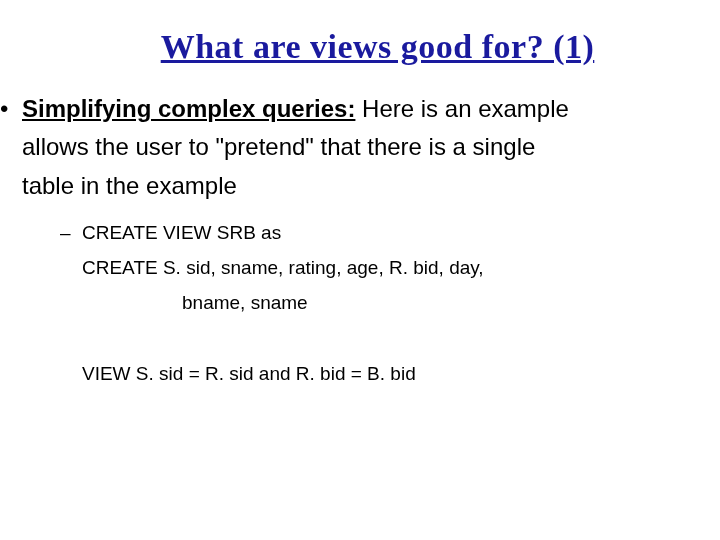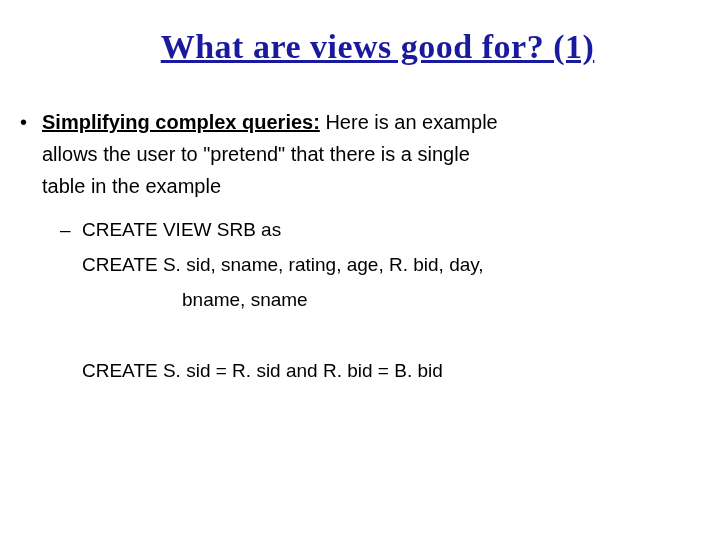--- a/index.html
+++ b/index.html
@@ -20,28 +20,27 @@
     box-sizing: border-box;
   }
   .title {
     text-align: center;
     font-family: "Comic Sans MS", "Comic Sans", cursive;
     font-weight: bold;
     font-size: 34px;
     color: #1a1a9e;
     text-decoration: underline;
     margin-top: 28px;
-    margin-bottom: 40px;
+    margin-bottom: 24px;
     letter-spacing: 0.5px;
     padding-left: 35px;
   }
   .bullet1 {
-    margin-left: 20px;
     margin-right: 20px;
-    font-size: 20px;
+    font-size: 24px;
     line-height: 1.6;
   }
   .bullet1 .dot {
     display: inline-block;
     width: 22px;
     vertical-align: top;
   }
   .bullet1 .content {
     display: inline-block;
     width: 650px;
@@ -84,17 +83,17 @@
       <span>allows the user to "pretend" that there is a single</span><br>
       <span>table in the example</span>
     </span>
   </div>
 
   <div class="bullet2">
     <span class="dash">–</span><span class="content"><span>CREATE VIEW SRB as</span><br>
       <span class="">CREATE S. sid, sname, rating, age, R. bid, day,</span><br>
       <span class="sql-deep-indent">bname, sname</span><br>
       <br>
-      <span class="">CREATE S. sid = R. sid and R. bid = B. bid</span>
+      <span class="">VIEW S. sid = R. sid and R. bid = B. bid</span>
     </span>
   </div>
 
 </div>
 
 </body></html>

